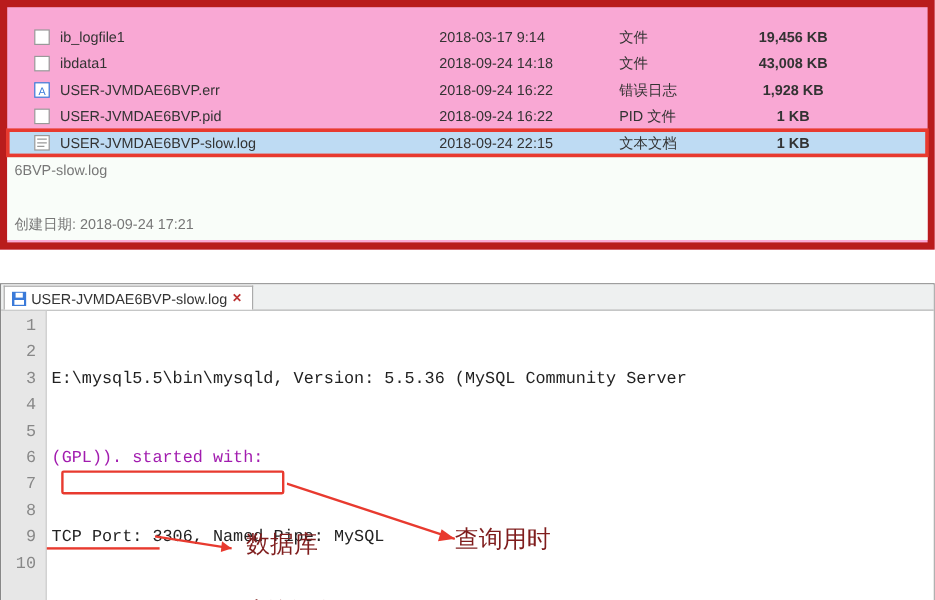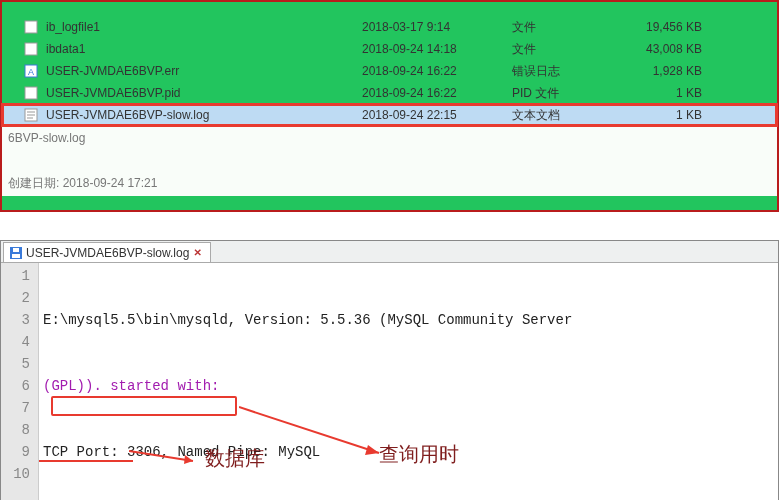--- a/index.html
+++ b/index.html
@@ -5,36 +5,36 @@
   * { box-sizing: border-box; margin: 0; padding: 0; }
   body {
     font-family: "Microsoft YaHei", Arial, sans-serif;
     font-size: 12px;
     background: #fff;
     width: 779px;
     position: relative;
   }
   
   .file-pane {
-    background: #22c55e;
-    border: 2px solid #b91c1c;
-    padding-bottom: 14px;
+    background: #f9a8d4;
+    border: 6px solid #b91c1c;
+    padding-bottom: 2px;
   }
   .file-row {
     display: flex;
     align-items: center;
     height: 22px;
     padding-left: 22px;
     color: #333;
   }
   .file-row .icon { width: 18px; height: 16px; display: inline-flex; align-items: center; }
   .file-row .name { width: 320px; padding-left: 4px; }
   .file-row .date { width: 150px; }
   .file-row .type { width: 100px; }
-  .file-row .size { width: 120px; text-align: right; padding-right: 30px; }
+  .file-row .size { width: 120px; text-align: center; padding-right: 30px; font-weight: bold; }
   .file-row.selected {
     background: #bedbf3;
     outline: 3px solid #e83a2f;
     outline-offset: -2px;
   }
   .file-row.partial { height: 14px; overflow: hidden; padding-top:0; }
   .status-bar {
     background: #f9fdf9;
     color: #777;
     padding: 4px 6px;

